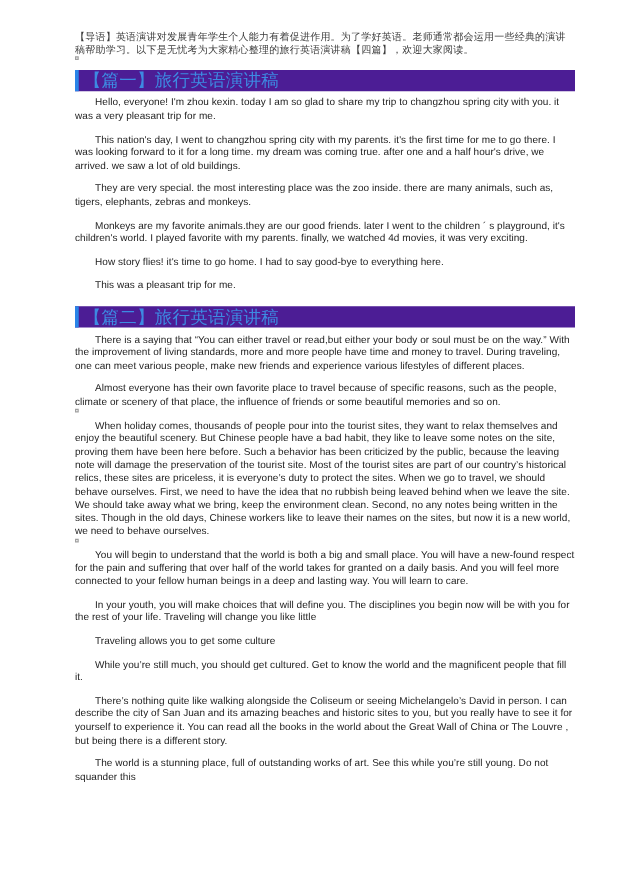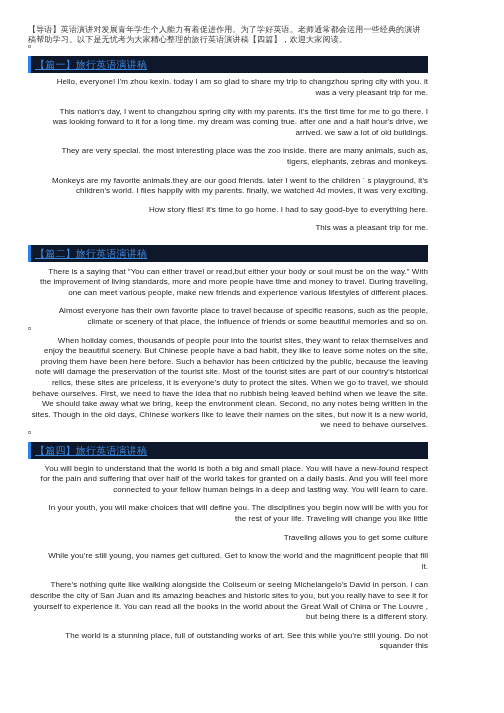--- a/index.html
+++ b/index.html
@@ -8,20 +8,21 @@
     font-family:"Liberation Sans", sans-serif;
     color:#222222;
   }
   .page {
     position:relative;
     width:456px;
     min-height:713px;
     box-sizing:border-box;
     padding:24.8px 28px 8px 28px;
     overflow:hidden;
+    margin-left:32px;
   }
   .intro {
     font-size:8px;
     line-height:10.6px;
     color:#3b3b3b;
     text-indent:0;
     margin:0;
     text-align:left;
     letter-spacing:0.18px;
   }
@@ -40,66 +41,65 @@
     height:3px;
     box-sizing:border-box;
     border:1px solid #a0a0a0;
     background:#ffffff;
   }
   .intro + .tofu-line { height:0; margin:-1.2px 0 0 0; }
   .intro + .tofu-line .box { top:0px; }
   .section { margin:0; }
   .sec-head {
     position:relative;
-    background:#0f172a;
+    background:#4c1d95;
     height:17.5px;
     line-height:17.5px;
     margin:10.8px 0 4.4px 0;
-    font-size:10px;
+    font-size:14px;
     color:#3d8ae2;
     padding-left:7px;
     box-sizing:border-box;
     white-space:nowrap;
     letter-spacing:0.2px;
-    text-decoration:underline;
   }
   .sec-head .bar {
     position:absolute;
     left:0; top:0;
     width:3px; height:17px;
     background:#2a84e8;
   }
   p.para {
     font-size:8px;
     line-height:10.6px;
     text-indent:16px;
     margin:0 0 8px 0;
     color:#222222;
-    text-align:right;
+    text-align:left;
     letter-spacing:0.045px;
   }
 </style>
 </head>
 <body>
 
 <div class="page">
   <p class="intro">【导语】英语演讲对发展青年学生个人能力有着促进作用。为了学好英语。老师通常都会运用一些经典的演讲稿帮助学习。以下是无忧考为大家精心整理的旅行英语演讲稿【四篇】，欢迎大家阅读。</p>
   <span class="tofu-line">
       <span class="box"></span>
     </span>
   <div class="sections">
     <section class="section">
       <div class="sec-head">
         <span class="bar"></span>
         <span>【篇一】旅行英语演讲稿</span>
       </div>
       <p class="para">Hello, everyone! I'm zhou kexin. today I am so glad to share my trip to changzhou spring city with you. it was a very pleasant trip for me.</p>
       <p class="para">This nation's day, I went to changzhou spring city with my parents. it's the first time for me to go there. I was looking forward to it for a long time. my dream was coming true. after one and a half hour's drive, we arrived. we saw a lot of old buildings.</p>
       <p class="para">They are very special. the most interesting place was the zoo inside. there are many animals, such as, tigers, elephants, zebras and monkeys.</p>
-      <p class="para">Monkeys are my favorite animals.they are our good friends. later I went to the children ´ s playground, it's children's world. I flies happily with my parents. finally, we watched 4d movies, it was very exciting.</p>
+      <p class="para">Monkeys are my favorite animals.they are our good friends. later I went to the children ´ s playground, it's children's world. I played favorite with my parents. finally, we watched 4d movies, it was very exciting.</p>
       <p class="para">How story flies! it's time to go home. I had to say good-bye to everything here.</p>
       <p class="para">This was a pleasant trip for me.</p>
     </section>
     <section class="section">
       <div class="sec-head">
         <span class="bar"></span>
         <span>【篇二】旅行英语演讲稿</span>
       </div>
       <p class="para">There is a saying that “You can either travel or read,but either your body or soul must be on the way.” With the improvement of living standards, more and more people have time and money to travel. During traveling, one can meet various people, make new friends and experience various lifestyles of different places.</p>
       <p class="para">Almost everyone has their own favorite place to travel because of specific reasons, such as the people, climate or scenery of that place, the influence of friends or some beautiful memories and so on.</p>
@@ -107,25 +107,21 @@
           <span class="box"></span>
         </span>
     </section>
     <section class="section">
       <p class="para">When holiday comes, thousands of people pour into the tourist sites, they want to relax themselves and enjoy the beautiful scenery. But Chinese people have a bad habit, they like to leave some notes on the site, proving them have been here before. Such a behavior has been criticized by the public, because the leaving note will damage the preservation of the tourist site. Most of the tourist sites are part of our country’s historical relics, these sites are priceless, it is everyone’s duty to protect the sites. When we go to travel, we should behave ourselves. First, we need to have the idea that no rubbish being leaved behind when we leave the site. We should take away what we bring, keep the environment clean. Second, no any notes being written in the sites. Though in the old days, Chinese workers like to leave their names on the sites, but now it is a new world, we need to behave ourselves.</p>
       <span class="tofu-line">
           <span class="box"></span>
         </span>
     </section>
     <section class="section">
-      <div class="sec-head">
-        <span class="bar"></span>
-        <span>【篇四】旅行英语演讲稿</span>
-      </div>
       <p class="para">You will begin to understand that the world is both a big and small place. You will have a new-found respect for the pain and suffering that over half of the world takes for granted on a daily basis. And you will feel more connected to your fellow human beings in a deep and lasting way. You will learn to care.</p>
       <p class="para">In your youth, you will make choices that will define you. The disciplines you begin now will be with you for the rest of your life. Traveling will change you like little</p>
       <p class="para">Traveling allows you to get some culture</p>
-      <p class="para">While you’re still young, you names get cultured. Get to know the world and the magnificent people that fill it.</p>
+      <p class="para">While you’re still much, you should get cultured. Get to know the world and the magnificent people that fill it.</p>
       <p class="para">There’s nothing quite like walking alongside the Coliseum or seeing Michelangelo’s David in person. I can describe the city of San Juan and its amazing beaches and historic sites to you, but you really have to see it for yourself to experience it. You can read all the books in the world about the Great Wall of China or The Louvre , but being there is a different story.</p>
       <p class="para">The world is a stunning place, full of outstanding works of art. See this while you’re still young. Do not squander this</p>
     </section>
   </div>
 </div>
 
 </body></html>

